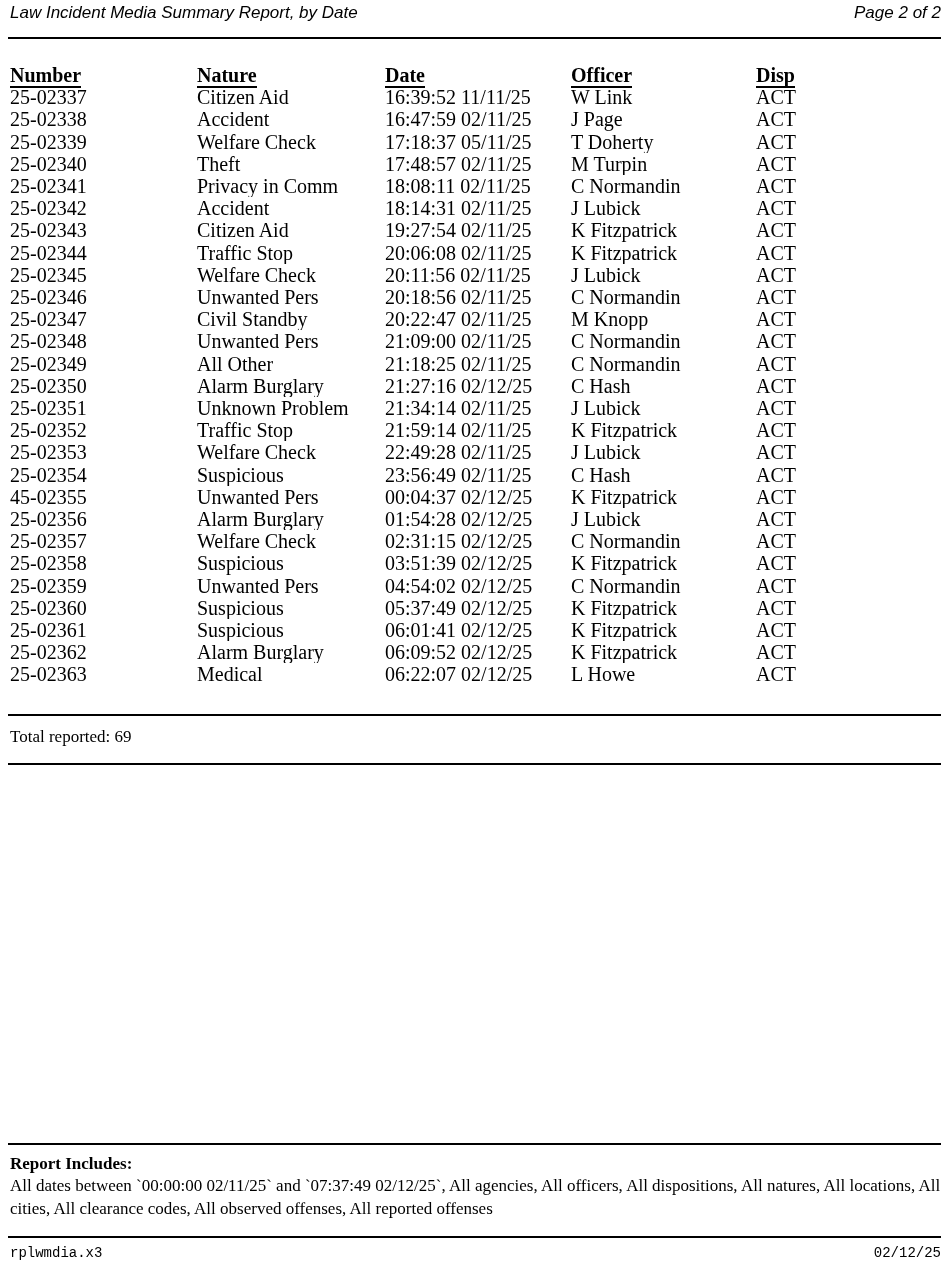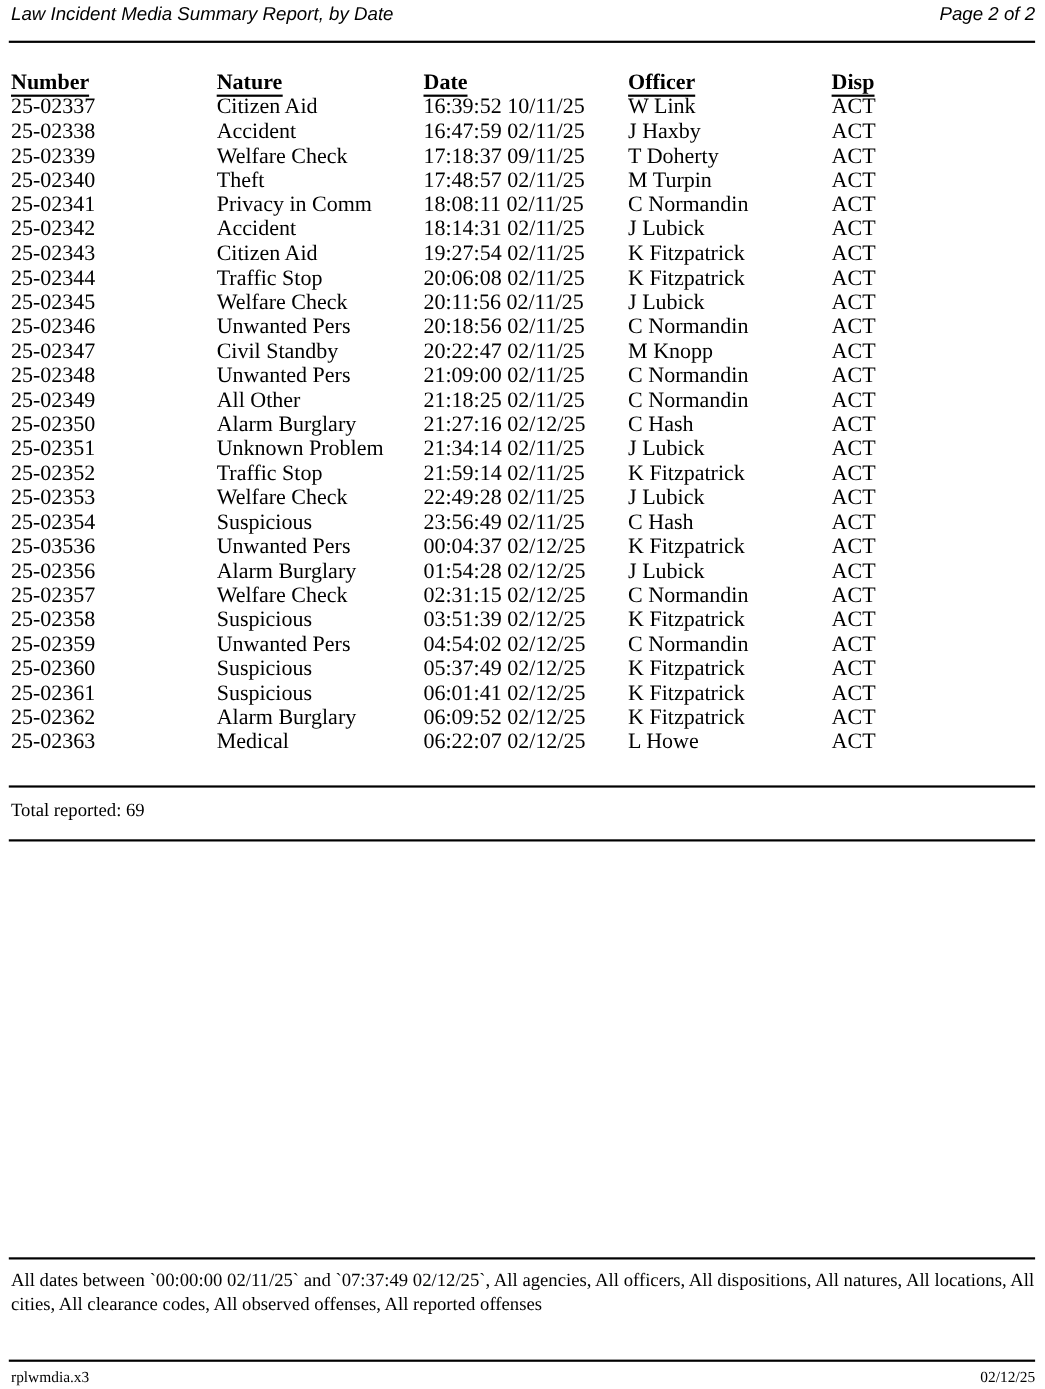--- a/index.html
+++ b/index.html
@@ -83,20 +83,21 @@
   }
   .footer-row {
     position: absolute;
     top: 1245px;
     left: 10px;
     width: 931px;
     display: flex;
     justify-content: space-between;
     font-size: 14px;
     line-height: 16px;
+    font-family: Liberation Mono, monospace;
   }
 </style>
 </head>
 <body>
 
 <div class="page">
 
   <div class="title-row">
     <span>Law Incident Media Summary Report, by Date</span>
     <span>Page 2 of 2</span>
@@ -105,31 +106,31 @@
   <div class="rule rule-top"></div>
 
   <div class="incident-table">
       <div class="th"><span class="th-text">Number</span></div>
       <div class="th"><span class="th-text">Nature</span></div>
       <div class="th"><span class="th-text">Date</span></div>
       <div class="th"><span class="th-text">Officer</span></div>
       <div class="th"><span class="th-text">Disp</span></div>
       <div class="td">25-02337</div>
       <div class="td">Citizen Aid</div>
-      <div class="td">16:39:52 10/11/25</div>
+      <div class="td">16:39:52 11/11/25</div>
       <div class="td">W Link</div>
       <div class="td">ACT</div>
       <div class="td">25-02338</div>
       <div class="td">Accident</div>
       <div class="td">16:47:59 02/11/25</div>
-      <div class="td">J Haxby</div>
+      <div class="td">J Page</div>
       <div class="td">ACT</div>
       <div class="td">25-02339</div>
       <div class="td">Welfare Check</div>
-      <div class="td">17:18:37 09/11/25</div>
+      <div class="td">17:18:37 05/11/25</div>
       <div class="td">T Doherty</div>
       <div class="td">ACT</div>
       <div class="td">25-02340</div>
       <div class="td">Theft</div>
       <div class="td">17:48:57 02/11/25</div>
       <div class="td">M Turpin</div>
       <div class="td">ACT</div>
       <div class="td">25-02341</div>
       <div class="td">Privacy in Comm</div>
       <div class="td">18:08:11 02/11/25</div>
@@ -193,21 +194,21 @@
       <div class="td">25-02353</div>
       <div class="td">Welfare Check</div>
       <div class="td">22:49:28 02/11/25</div>
       <div class="td">J Lubick</div>
       <div class="td">ACT</div>
       <div class="td">25-02354</div>
       <div class="td">Suspicious</div>
       <div class="td">23:56:49 02/11/25</div>
       <div class="td">C Hash</div>
       <div class="td">ACT</div>
-      <div class="td">25-03536</div>
+      <div class="td">45-02355</div>
       <div class="td">Unwanted Pers</div>
       <div class="td">00:04:37 02/12/25</div>
       <div class="td">K Fitzpatrick</div>
       <div class="td">ACT</div>
       <div class="td">25-02356</div>
       <div class="td">Alarm Burglary</div>
       <div class="td">01:54:28 02/12/25</div>
       <div class="td">J Lubick</div>
       <div class="td">ACT</div>
       <div class="td">25-02357</div>
@@ -246,20 +247,21 @@
       <div class="td">L Howe</div>
       <div class="td">ACT</div>
     </div>
 
   <div class="rule rule-total-top"></div>
   <div class="total-line">Total reported: 69</div>
   <div class="rule rule-total-bot"></div>
 
   <div class="rule rule-inc-top"></div>
   <div class="includes">
+    <div class="includes-heading">Report Includes:</div>
     <div>All dates between `00:00:00 02/11/25` and `07:37:49 02/12/25`, All agencies, All officers, All dispositions, All natures, All locations, All cities, All clearance codes, All observed offenses, All reported offenses</div>
   </div>
 
   <div class="rule rule-footer"></div>
   <div class="footer-row">
     <span>rplwmdia.x3</span>
     <span>02/12/25</span>
   </div>
 
 </div>

